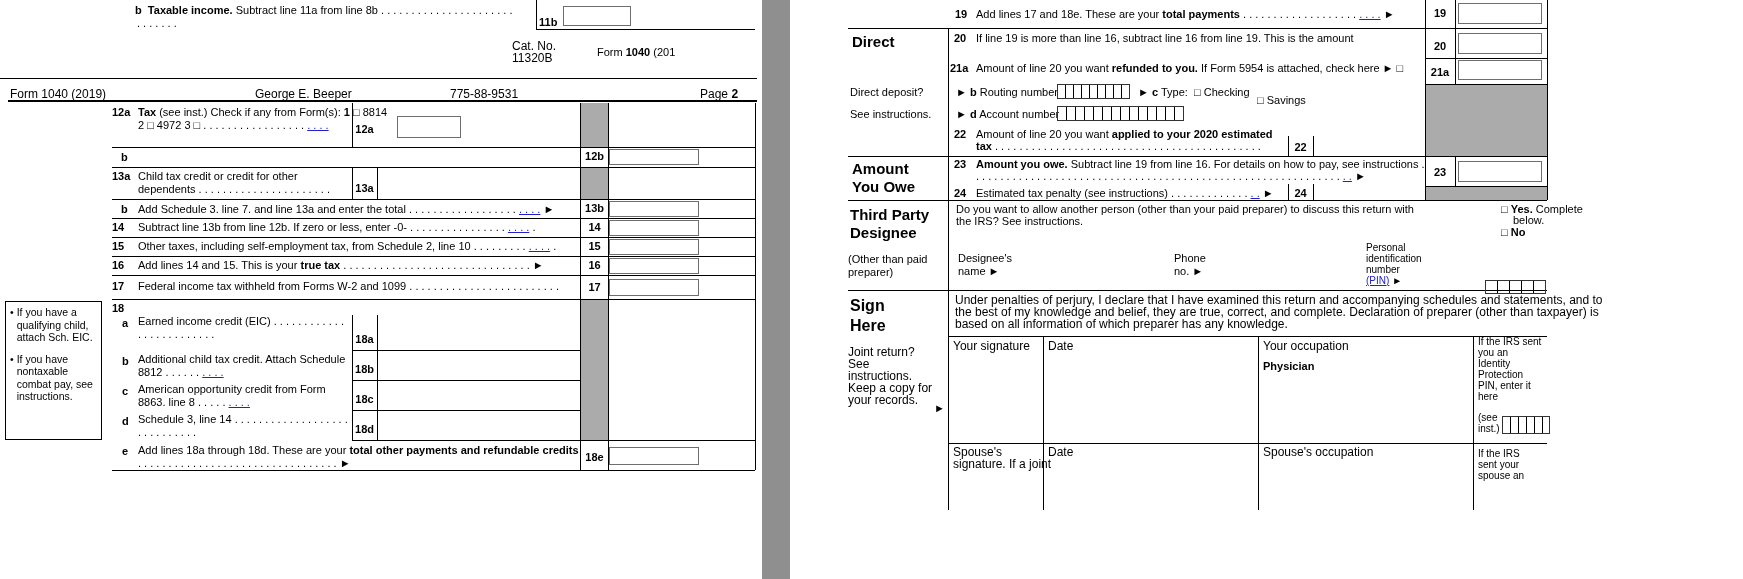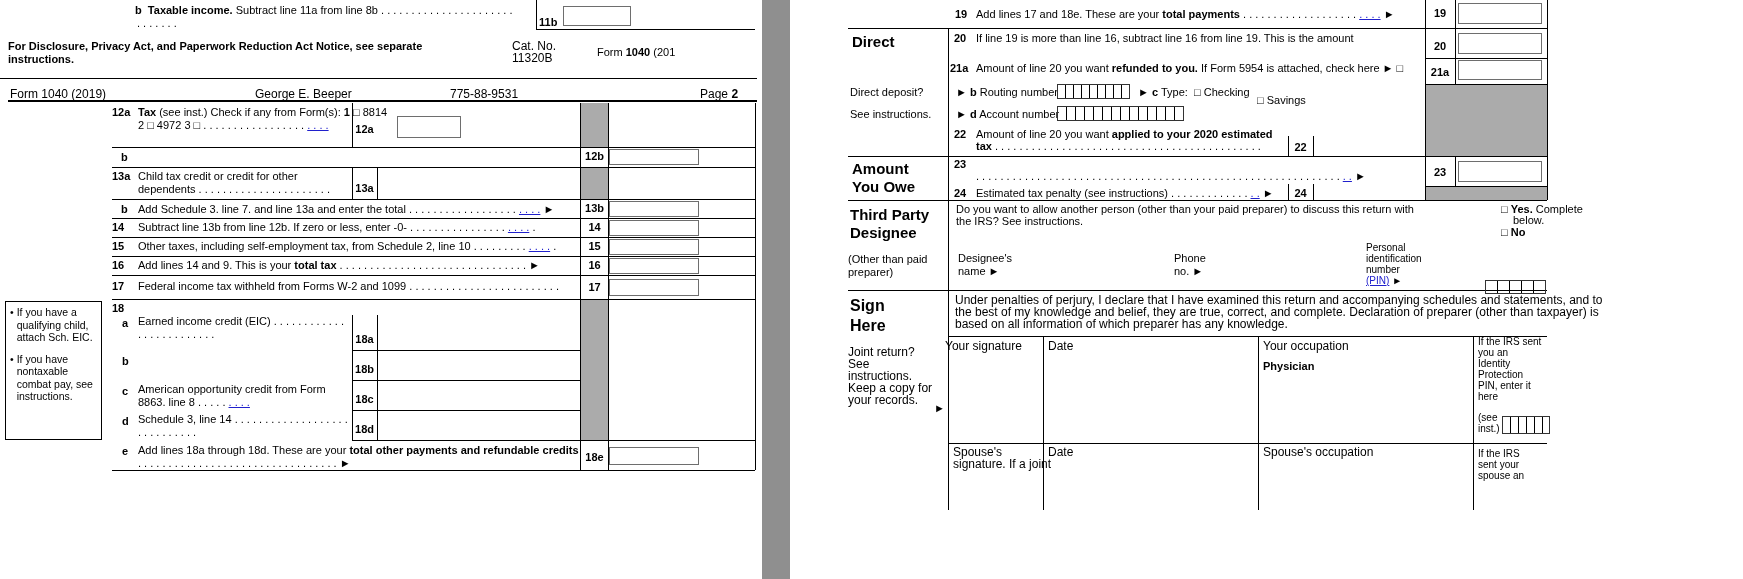--- a/index.html
+++ b/index.html
@@ -42,24 +42,20 @@
       <span class="b">Taxable income.</span>
       <span>Subtract line 11a from line 8b</span>
       <span>. . . . . . . . . . . . . . . . . . . . . .</span>
     </div>
     <div class="abs nw" style="left:137px;top:17px">. . . . . . .</div>
     <div class="vline" style="left:536px;top:0;height:30px"></div>
     <div class="abs b" style="left:539px;top:16px">11b</div>
     <div class="input" style="left:563px;top:6px;width:68px;height:20px"></div>
     <div class="hline" style="left:536px;top:29px;width:219px"></div>
 
-    <div class="abs b" style="left:8px;top:40px;width:470px">
-      <span style="display:block">For Disclosure, Privacy Act, and Paperwork Reduction Act Notice, see separate</span>
-      <span style="display:block">instructions.</span>
-    </div>
     <div class="abs small" style="left:512px;top:40px">
       <span style="display:block">Cat. No.</span>
       <span style="display:block">11320B</span>
     </div>
     <div class="abs nw" style="left:597px;top:46px">
       <span>Form</span>
       <span class="b">1040</span>
       <span>(201</span>
     </div>
     <div class="hline" style="left:0;top:78px;width:757px"></div>
@@ -149,22 +145,22 @@
       <span>Other taxes, including self-employment tax, from Schedule 2, line 10</span>
       <span>. . . . . . . . .</span>
       <span class="link">. . . .</span>
       <span>.</span>
     </div>
     <div class="cellnum" style="left:581px;top:240px;width:27px">15</div>
     <div class="input" style="left:609px;top:239px;width:90px;height:16px"></div>
 
     <div class="abs b" style="left:112px;top:259px">16</div>
     <div class="abs nw" style="left:138px;top:259px">
-      <span>Add lines 14 and 9. This is your</span>
-      <span class="b">total tax</span>
+      <span>Add lines 14 and 15. This is your</span>
+      <span class="b">true tax</span>
       <span>. . . . . . . . . . . . . . . . . . . . . . . . . . . . . . .</span>
       <span>►</span>
     </div>
     <div class="cellnum" style="left:581px;top:259px;width:27px">16</div>
     <div class="input" style="left:609px;top:258px;width:90px;height:16px"></div>
 
     <div class="abs b" style="left:112px;top:280px">17</div>
     <div class="abs nw" style="left:138px;top:280px">
       <span>Federal income tax withheld from Forms W-2 and 1099</span>
       <span>. . . . . . . . . . . . . . . . . . . . . . . . .</span>
@@ -172,20 +168,24 @@
     <div class="cellnum" style="left:581px;top:281px;width:27px">17</div>
     <div class="input" style="left:609px;top:279px;width:90px;height:17px"></div>
 
     <div class="abs b" style="left:112px;top:302px">18</div>
 
     <div class="abs b" style="left:122px;top:317px">a</div>
     <div class="abs" style="left:138px;top:315px;width:210px">Earned income credit (EIC) . . . . . . . . . . . . . . . . . . . . . . . . .</div>
     <div class="cellnum" style="left:352px;top:333px;width:25px">18a</div>
 
     <div class="abs b" style="left:122px;top:355px">b</div>
+    <div class="abs" style="left:138px;top:353px;width:210px">
+      <span>Additional child tax credit. Attach Schedule 8812 . . . . . .</span>
+      <span class="link">. . . .</span>
+    </div>
     <div class="cellnum" style="left:352px;top:363px;width:25px">18b</div>
 
     <div class="abs b" style="left:122px;top:385px">c</div>
     <div class="abs" style="left:138px;top:383px;width:210px">
       <span>American opportunity credit from Form 8863. line 8 . . . . .</span>
       <span class="link">. . . .</span>
     </div>
     <div class="cellnum" style="left:352px;top:393px;width:25px">18c</div>
 
     <div class="abs b" style="left:122px;top:415px">d</div>
@@ -305,20 +305,24 @@
     <div class="abs nw" style="left:186px;top:140px">
       <span class="b">tax</span>
       <span>. . . . . . . . . . . . . . . . . . . . . . . . . . . . . . . . . . . . . . . . . . . .</span>
     </div>
     <div class="sub" style="left:498px;top:141px;width:25px">22</div>
 
     <div class="sechead" style="left:62px;top:160px">Amount</div>
     <div class="sechead" style="left:62px;top:178px">You Owe</div>
 
     <div class="abs b" style="left:164px;top:158px">23</div>
+    <div class="abs nw" style="left:186px;top:158px">
+      <span class="b">Amount you owe.</span>
+      <span>Subtract line 19 from line 16. For details on how to pay, see instructions .</span>
+    </div>
     <div class="abs nw" style="left:186px;top:170px">
       <span>. . . . . . . . . . . . . . . . . . . . . . . . . . . . . . . . . . . . . . . . . . . . . . . . . . . . . . . . . . . .</span>
       <span class="link">. .</span>
       <span>►</span>
     </div>
     <div class="cellnum" style="left:635px;top:166px;width:30px">23</div>
     <div class="input" style="left:668px;top:161px;width:84px;height:21px"></div>
 
     <div class="abs b" style="left:164px;top:187px">24</div>
     <div class="abs nw" style="left:186px;top:187px">
@@ -365,21 +369,21 @@
 
     <div class="sechead bighead" style="left:60px;top:296px">Sign</div>
     <div class="sechead bighead" style="left:60px;top:316px">Here</div>
     <div class="abs small nw" style="left:165px;top:306px">the best of my knowledge and belief, they are true, correct, and complete. Declaration of preparer (other than taxpayer) is</div>
     <div class="abs small nw" style="left:165px;top:294px">Under penalties of perjury, I declare that I have examined this return and accompanying schedules and statements, and to</div>
     <div class="abs small nw" style="left:165px;top:318px">based on all information of which preparer has any knowledge.</div>
 
     <div class="abs small" style="left:58px;top:346px;width:88px">Joint return? See instructions. Keep a copy for your records.</div>
     <div class="abs" style="left:144px;top:402px">►</div>
 
-    <div class="abs small" style="left:155px;top:340px">Your signature</div>
+    <div class="abs small" style="left:163px;top:340px">Your signature</div>
     <div class="abs small" style="left:258px;top:340px">Date</div>
     <div class="abs small" style="left:473px;top:340px">Your occupation</div>
     <div class="abs b" style="left:473px;top:360px">Physician</div>
     <div class="abs tiny" style="left:688px;top:336px;width:64px">If the IRS sent you an Identity Protection PIN, enter it here</div>
     <div class="abs tiny" style="left:688px;top:412px;width:28px">(see inst.)</div>
     <div class="comb" style="left:712px;top:416px;width:48px;height:18px"></div>
 
     <div class="abs small" style="left:163px;top:446px">
       <span style="display:block">Spouse's</span>
       <span style="display:block">signature. If a joint</span>

